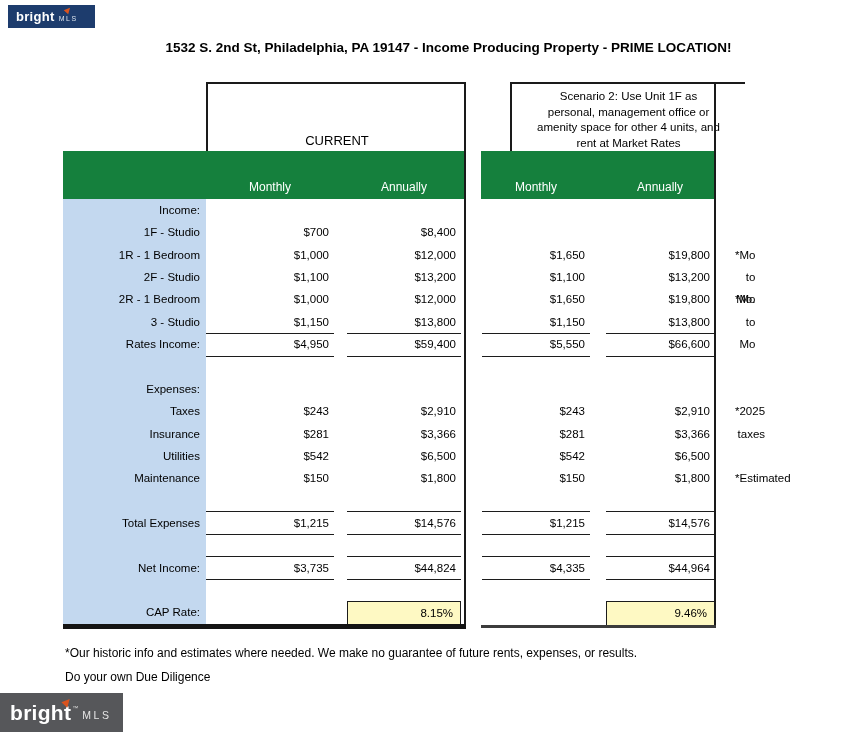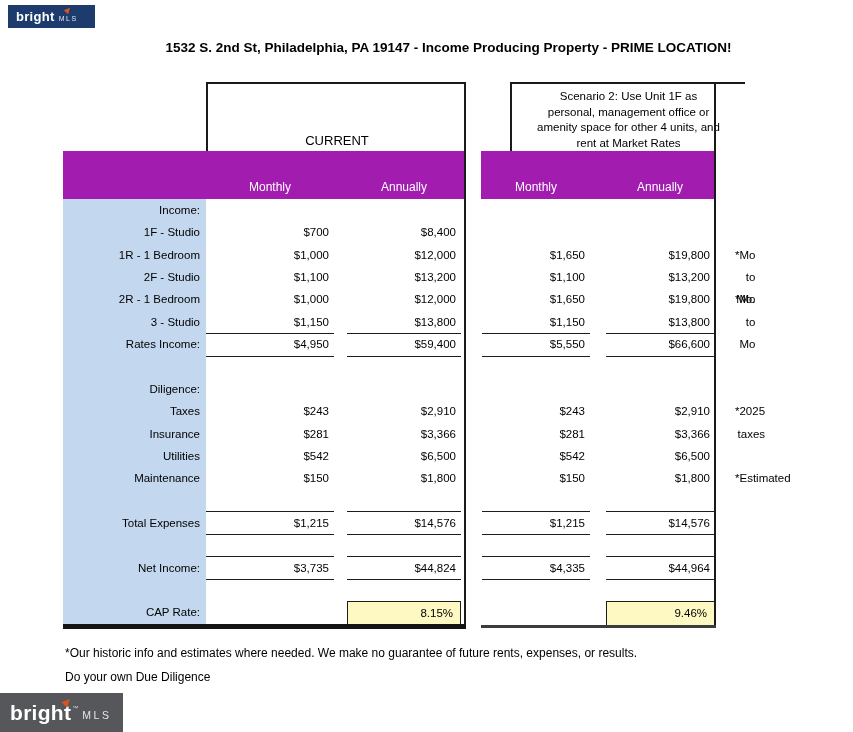--- a/index.html
+++ b/index.html
@@ -21,21 +21,21 @@
 
   
   .hdr-box{position:absolute;top:82px;height:69px;box-sizing:border-box;background:#fff;
            border:2px solid #1a1a1a;border-bottom:none;border-right:none;}
   .box-current{left:206px;width:260px;}
   .box-scenario{left:510px;width:235px;}
   .current-label{position:absolute;bottom:3px;left:0;width:100%;text-align:center;font-size:13px;}
   .scenario-text{padding-top:5px;text-align:center;font-size:11.5px;line-height:15.5px;}
 
   
-  .band{position:absolute;top:151px;height:48px;background:#a21caf;}
+  .band{position:absolute;top:151px;height:48px;background:#15803d;}
   .band-left{left:63px;width:403px;}
   .band-right{left:481px;width:235px;}
   .band .col-h{position:absolute;bottom:5px;transform:translateX(-50%);color:#fff;font-size:12px;}
   .band-left .h-monthly{left:207px;}
   .band-left .h-annually{left:341px;}
   .band-right .h-monthly{left:55px;}
   .band-right .h-annually{left:179px;}
 
   
   .blue-col{position:absolute;left:63px;top:199px;width:143px;height:425px;background:#c3d8ef;}
@@ -173,21 +173,21 @@
       </div>
     <div class="row">
         <div class="cell label"></div>
         <div class="cell v lm"></div>
         <div class="cell v la"></div>
         <div class="cell v rm"></div>
         <div class="cell v ra"></div>
         <div class="cell note"></div>
       </div>
     <div class="row">
-        <div class="cell label">Diligence:</div>
+        <div class="cell label">Expenses:</div>
         <div class="cell v lm"></div>
         <div class="cell v la"></div>
         <div class="cell v rm"></div>
         <div class="cell v ra"></div>
         <div class="cell note"></div>
       </div>
     <div class="row">
         <div class="cell label">Taxes</div>
         <div class="cell v lm">$243</div>
         <div class="cell v la">$2,910</div>

